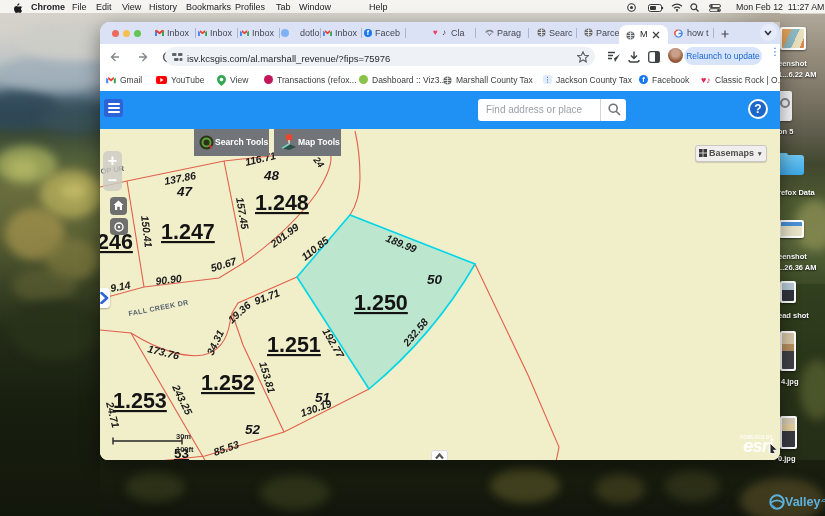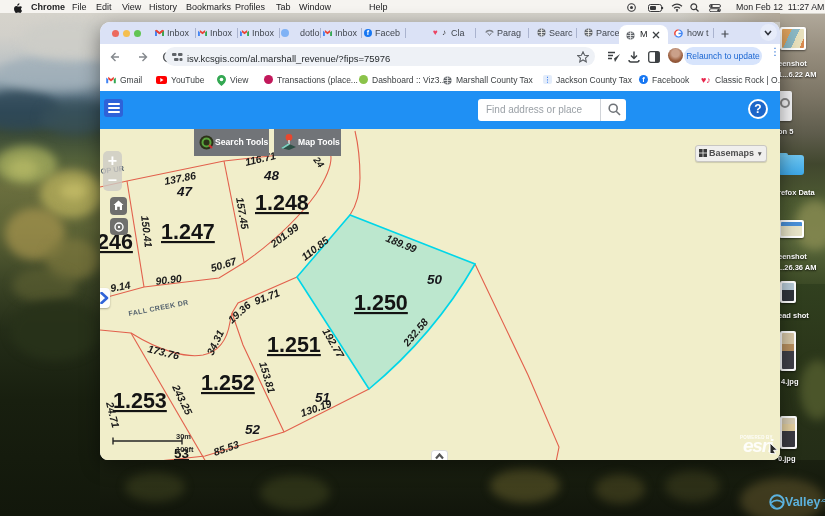--- a/index.html
+++ b/index.html
@@ -337,21 +337,21 @@
           <rect width="11" height="8" rx="2" fill="#f00"></rect>
           <path d="M4.3,2 L7.5,4 L4.3,6 Z" fill="#fff"></path>
         </svg>
       <div class="bm" style="left:71px">YouTube</div>
       <svg class="abs" style="left:117px;top:5px" width="9" height="11" viewBox="0 0 9 11">
           <path d="M4.5,0 A4.5,4.5 0 0 1 9,4.5 Q9,7.5 4.5,11 Q0,7.5 0,4.5 A4.5,4.5 0 0 1 4.5,0" fill="#34a853"></path>
           <circle cx="4.5" cy="4.5" r="1.8" fill="#fff"></circle>
         </svg>
       <div class="bm" style="left:130px">View</div>
       <div class="bmi" style="left:164px;background:#c2185b;border-radius:50%"></div>
-      <div class="bm" style="left:177px">Transactions (place...</div>
+      <div class="bm" style="left:177px">Transactions (refox...</div>
       <div class="bmi" style="left:259px;background:#8bc34a;border-radius:50%"></div>
       <div class="bm" style="left:272px">Dashboard :: Viz3...</div>
       <svg class="abs" style="left:343px;top:6px" width="9" height="9" viewBox="0 0 10 10">
           <circle cx="5" cy="5" r="4.5" fill="#5f6368"></circle>
           <path d="M0.5,5 L9.5,5 M5,0.5 L5,9.5 M2,2 Q5,4 8,2 M2,8 Q5,6 8,8" stroke="#fff" stroke-width=".8" fill="none"></path>
         </svg>
       <div class="bm" style="left:356px">Marshall County Tax</div>
       <div class="bmi" style="left:443px;background:#e3ecfa;color:#4285f4;text-align:center;line-height:9px;font-size:7px;font-weight:bold">⋮</div>
       <div class="bm" style="left:456px">Jackson County Tax</div>
       <div class="bmi" style="left:539px;background:#1877f2;border-radius:50%;color:#fff;text-align:center;line-height:9px;font-size:7.5px;font-weight:bold">f</div>

